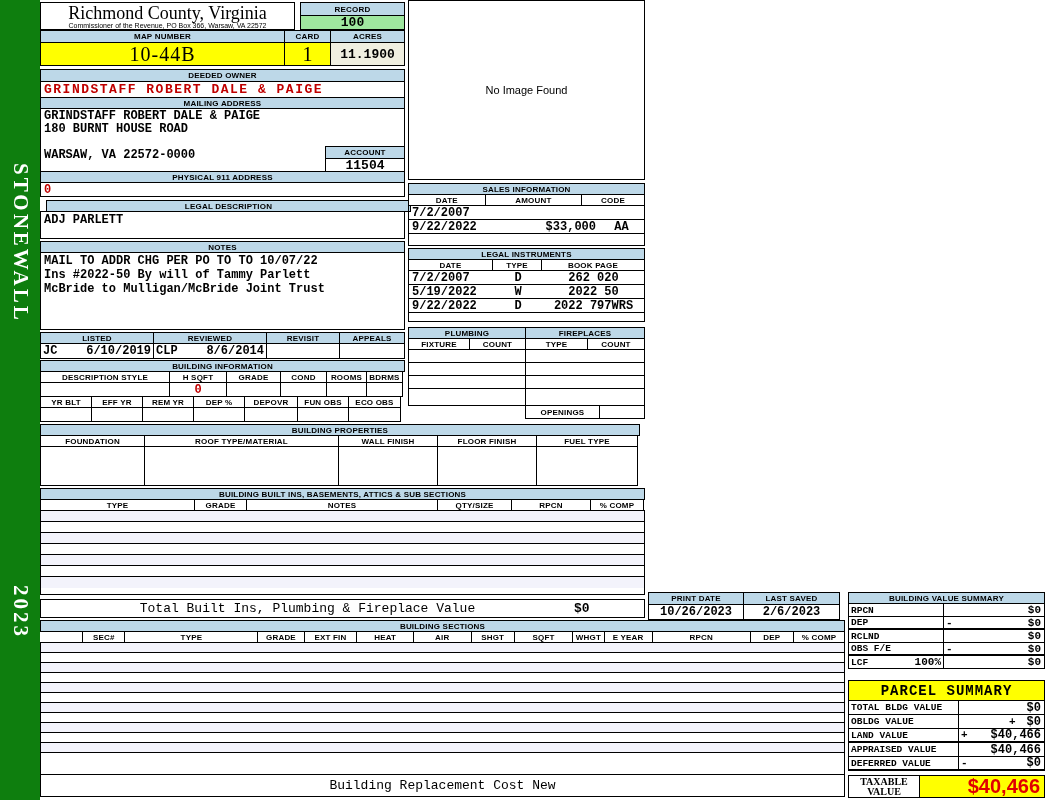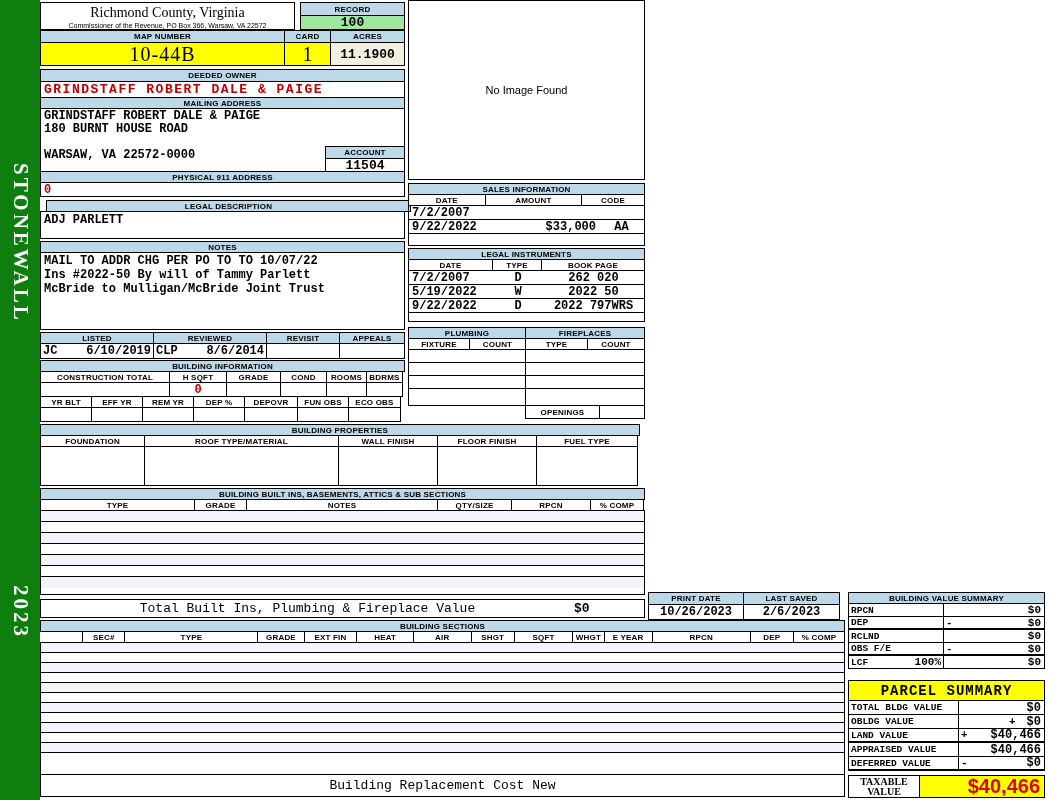--- a/index.html
+++ b/index.html
@@ -47,21 +47,21 @@
   <div id="sidebar">
     <div class="vwrap" style="top:163px;">
       <span class="vtext">STONEWALL</span>
     </div>
     <div class="vwrap" style="top:585px;">
       <span class="vtext">2023</span>
     </div>
   </div>
 
   <div class="abs c" style="left:40px; top:2px; width:255px; height:28px; flex-direction:column;">
-    <div class="serif" style="font-size:14px; line-height:18px;">Richmond County, Virginia</div>
+    <div class="serif" style="font-size:18px; line-height:18px;">Richmond County, Virginia</div>
     <div style="font-size:7px;">Commissioner of the Revenue, PO Box 366, Warsaw, VA 22572</div>
   </div>
 
   <div class="abs c hb" style="left:300px; top:2px; width:105px; height:14px;">RECORD</div>
   <div class="abs c mv13" style="left:300px; top:15px; width:105px; height:15px; background:#9FE79F;">100</div>
 
   <div class="abs c hb" style="left:40px;  top:30px; width:245px; height:13px;">MAP NUMBER</div>
   <div class="abs c hb" style="left:284px; top:30px; width:47px;  height:13px;">CARD</div>
   <div class="abs c hb" style="left:330px; top:30px; width:75px;  height:13px;">ACRES</div>
   <div class="abs c serif" style="left:40px;  top:42px; width:245px; height:24px; background:#FFFF00; font-size:20px; letter-spacing:1px;">10-44B</div>
@@ -109,21 +109,21 @@
     <div class="c" style="width:114px; justify-content:space-between; padding:0 2px;">
       <span class="mv">CLP</span>
       <span class="mv">8/6/2014</span>
     </div>
     <div class="c" style="width:74px;"></div>
     <div class="c" style="width:66px;"></div>
   </div>
 
   <div class="abs c hb" style="left:40px; top:360px; width:365px; height:12px;">BUILDING INFORMATION</div>
   <div class="abs r" style="left:40px; top:371px; width:365px; height:12px;">
-    <div class="c hw" style="width:130px;">CONSTRUCTION TOTAL</div>
+    <div class="c hw" style="width:130px;">DESCRIPTION STYLE</div>
     <div class="c hw" style="width:58px;">H SQFT</div>
     <div class="c hw" style="width:55px;">GRADE</div>
     <div class="c hw" style="width:47px;">COND</div>
     <div class="c hw" style="width:41px;">ROOMS</div>
     <div class="c hw" style="width:37px;">BDRMS</div>
   </div>
   <div class="abs r" style="left:40px; top:382px; width:365px; height:15px;">
     <div class="c" style="width:130px;"></div>
     <div class="c mv red" style="width:58px;">0</div>
     <div class="c" style="width:55px;"></div>

